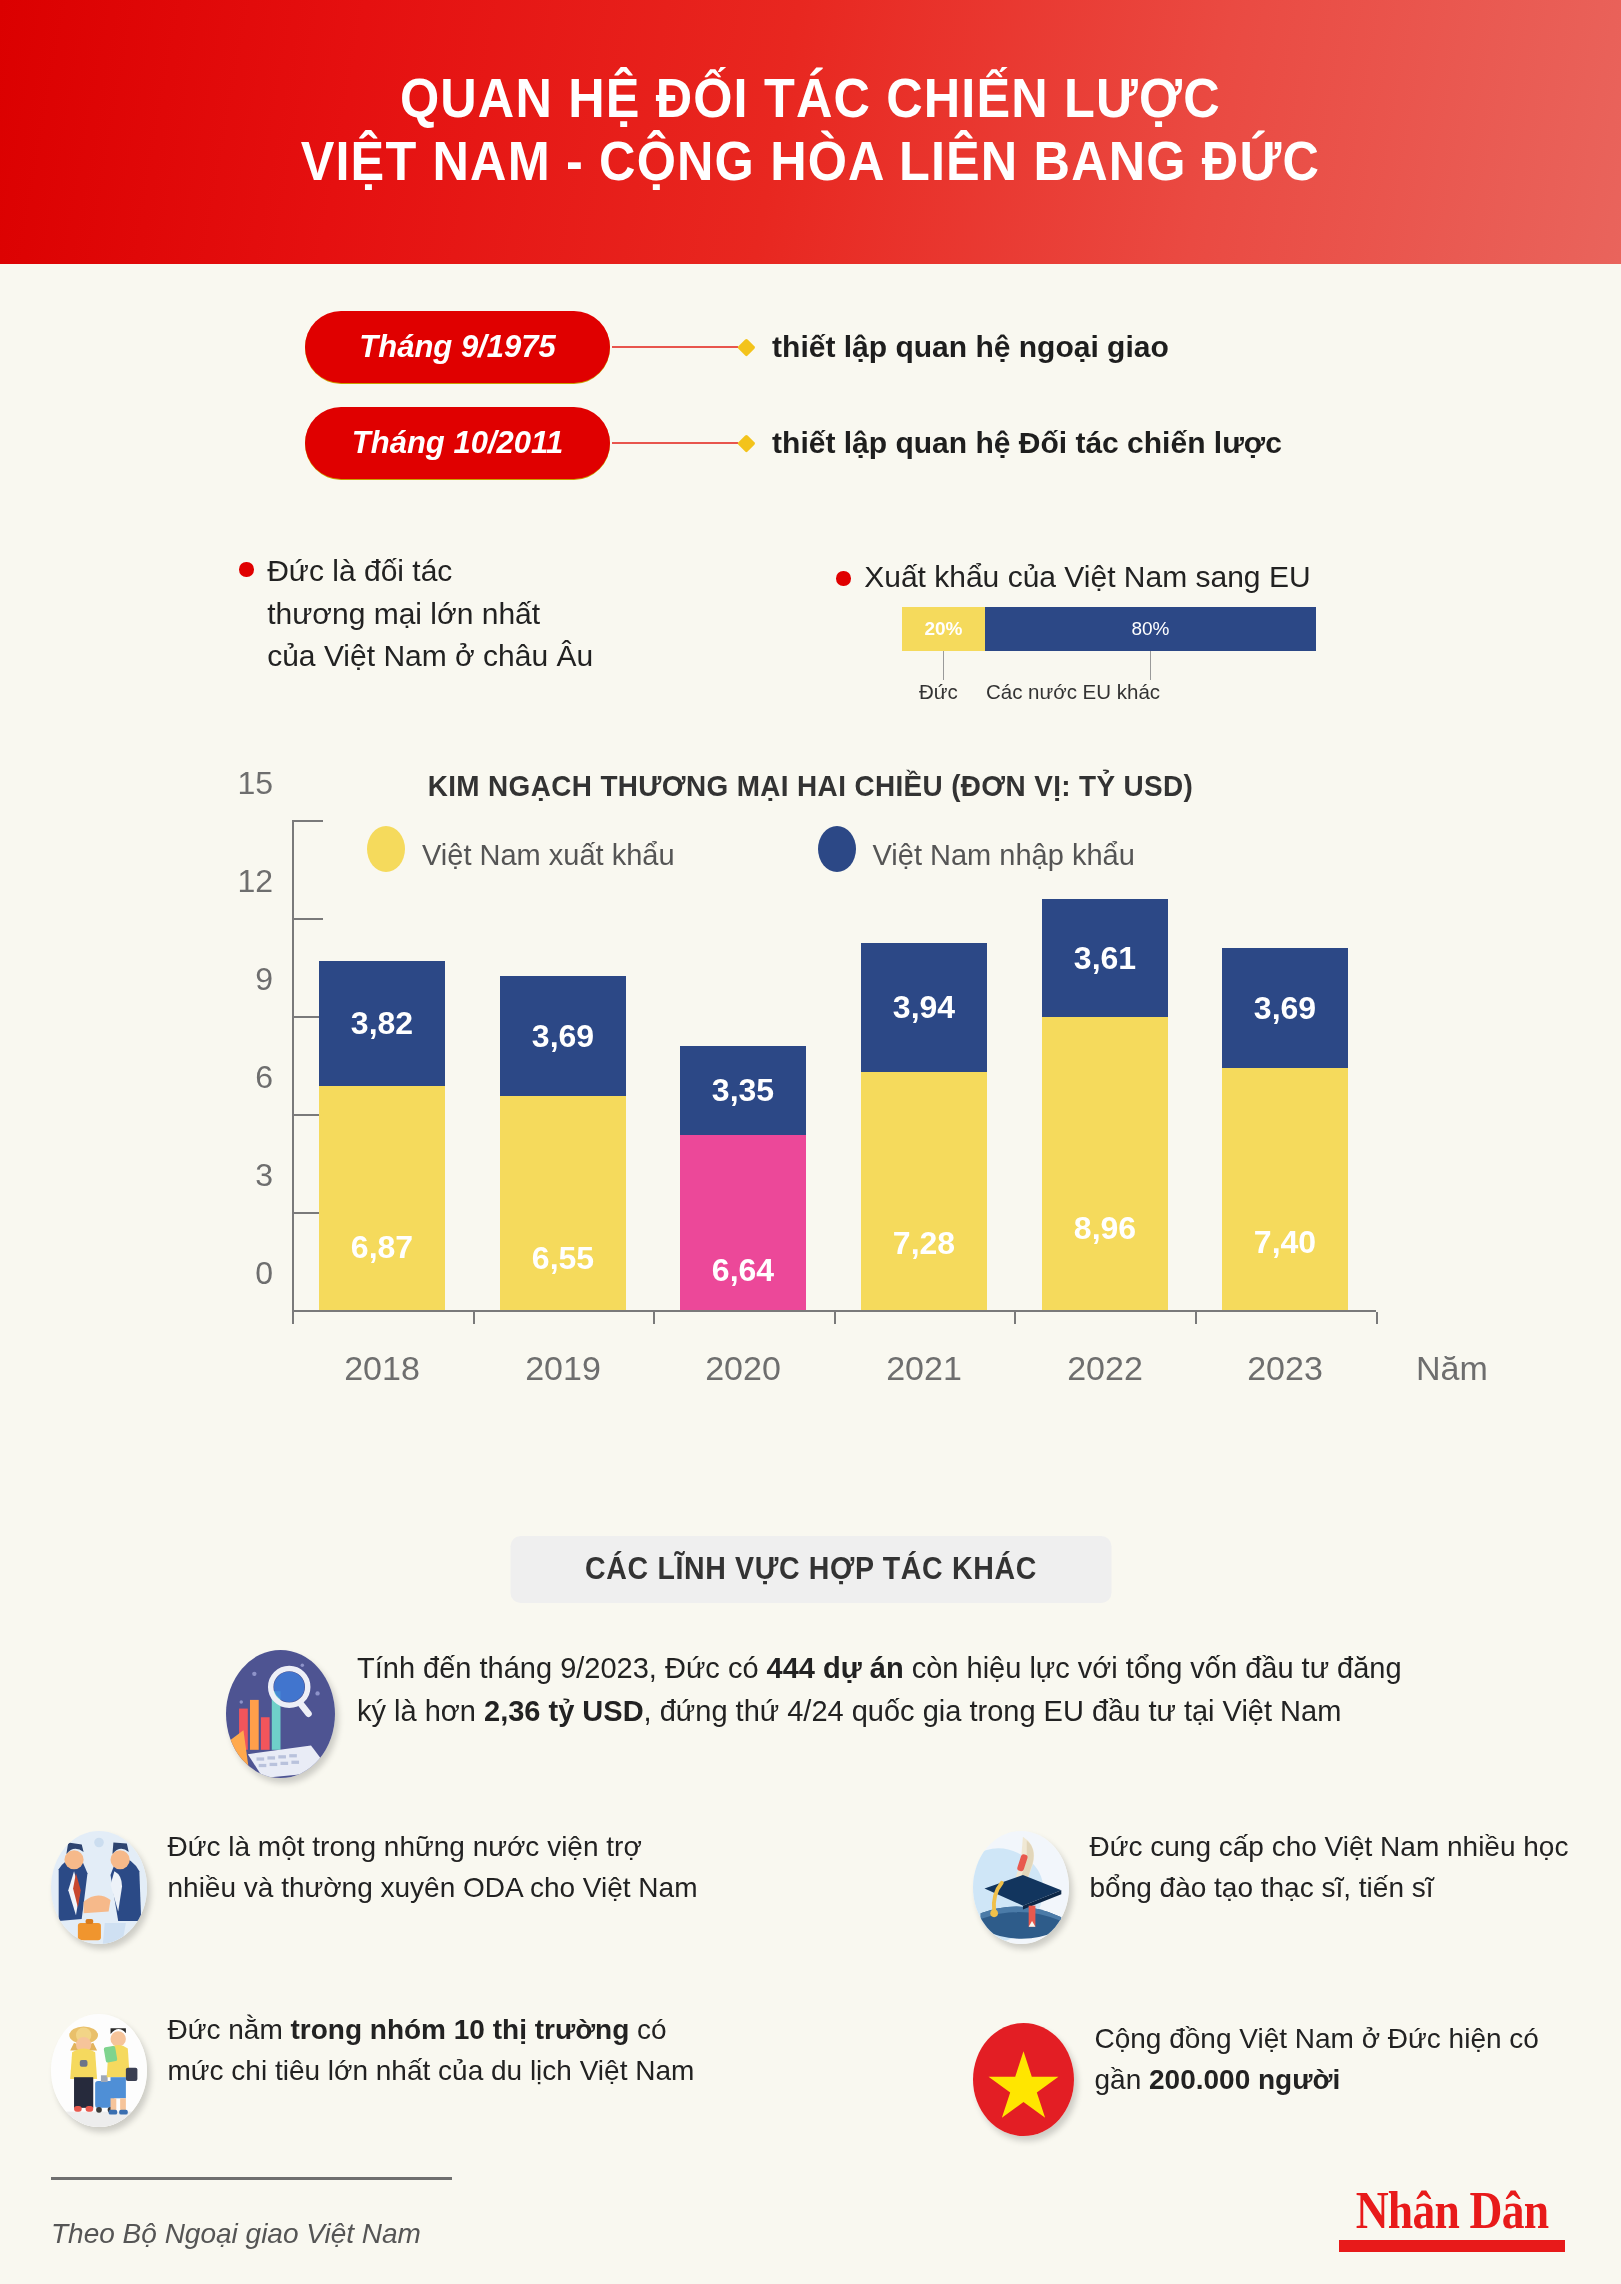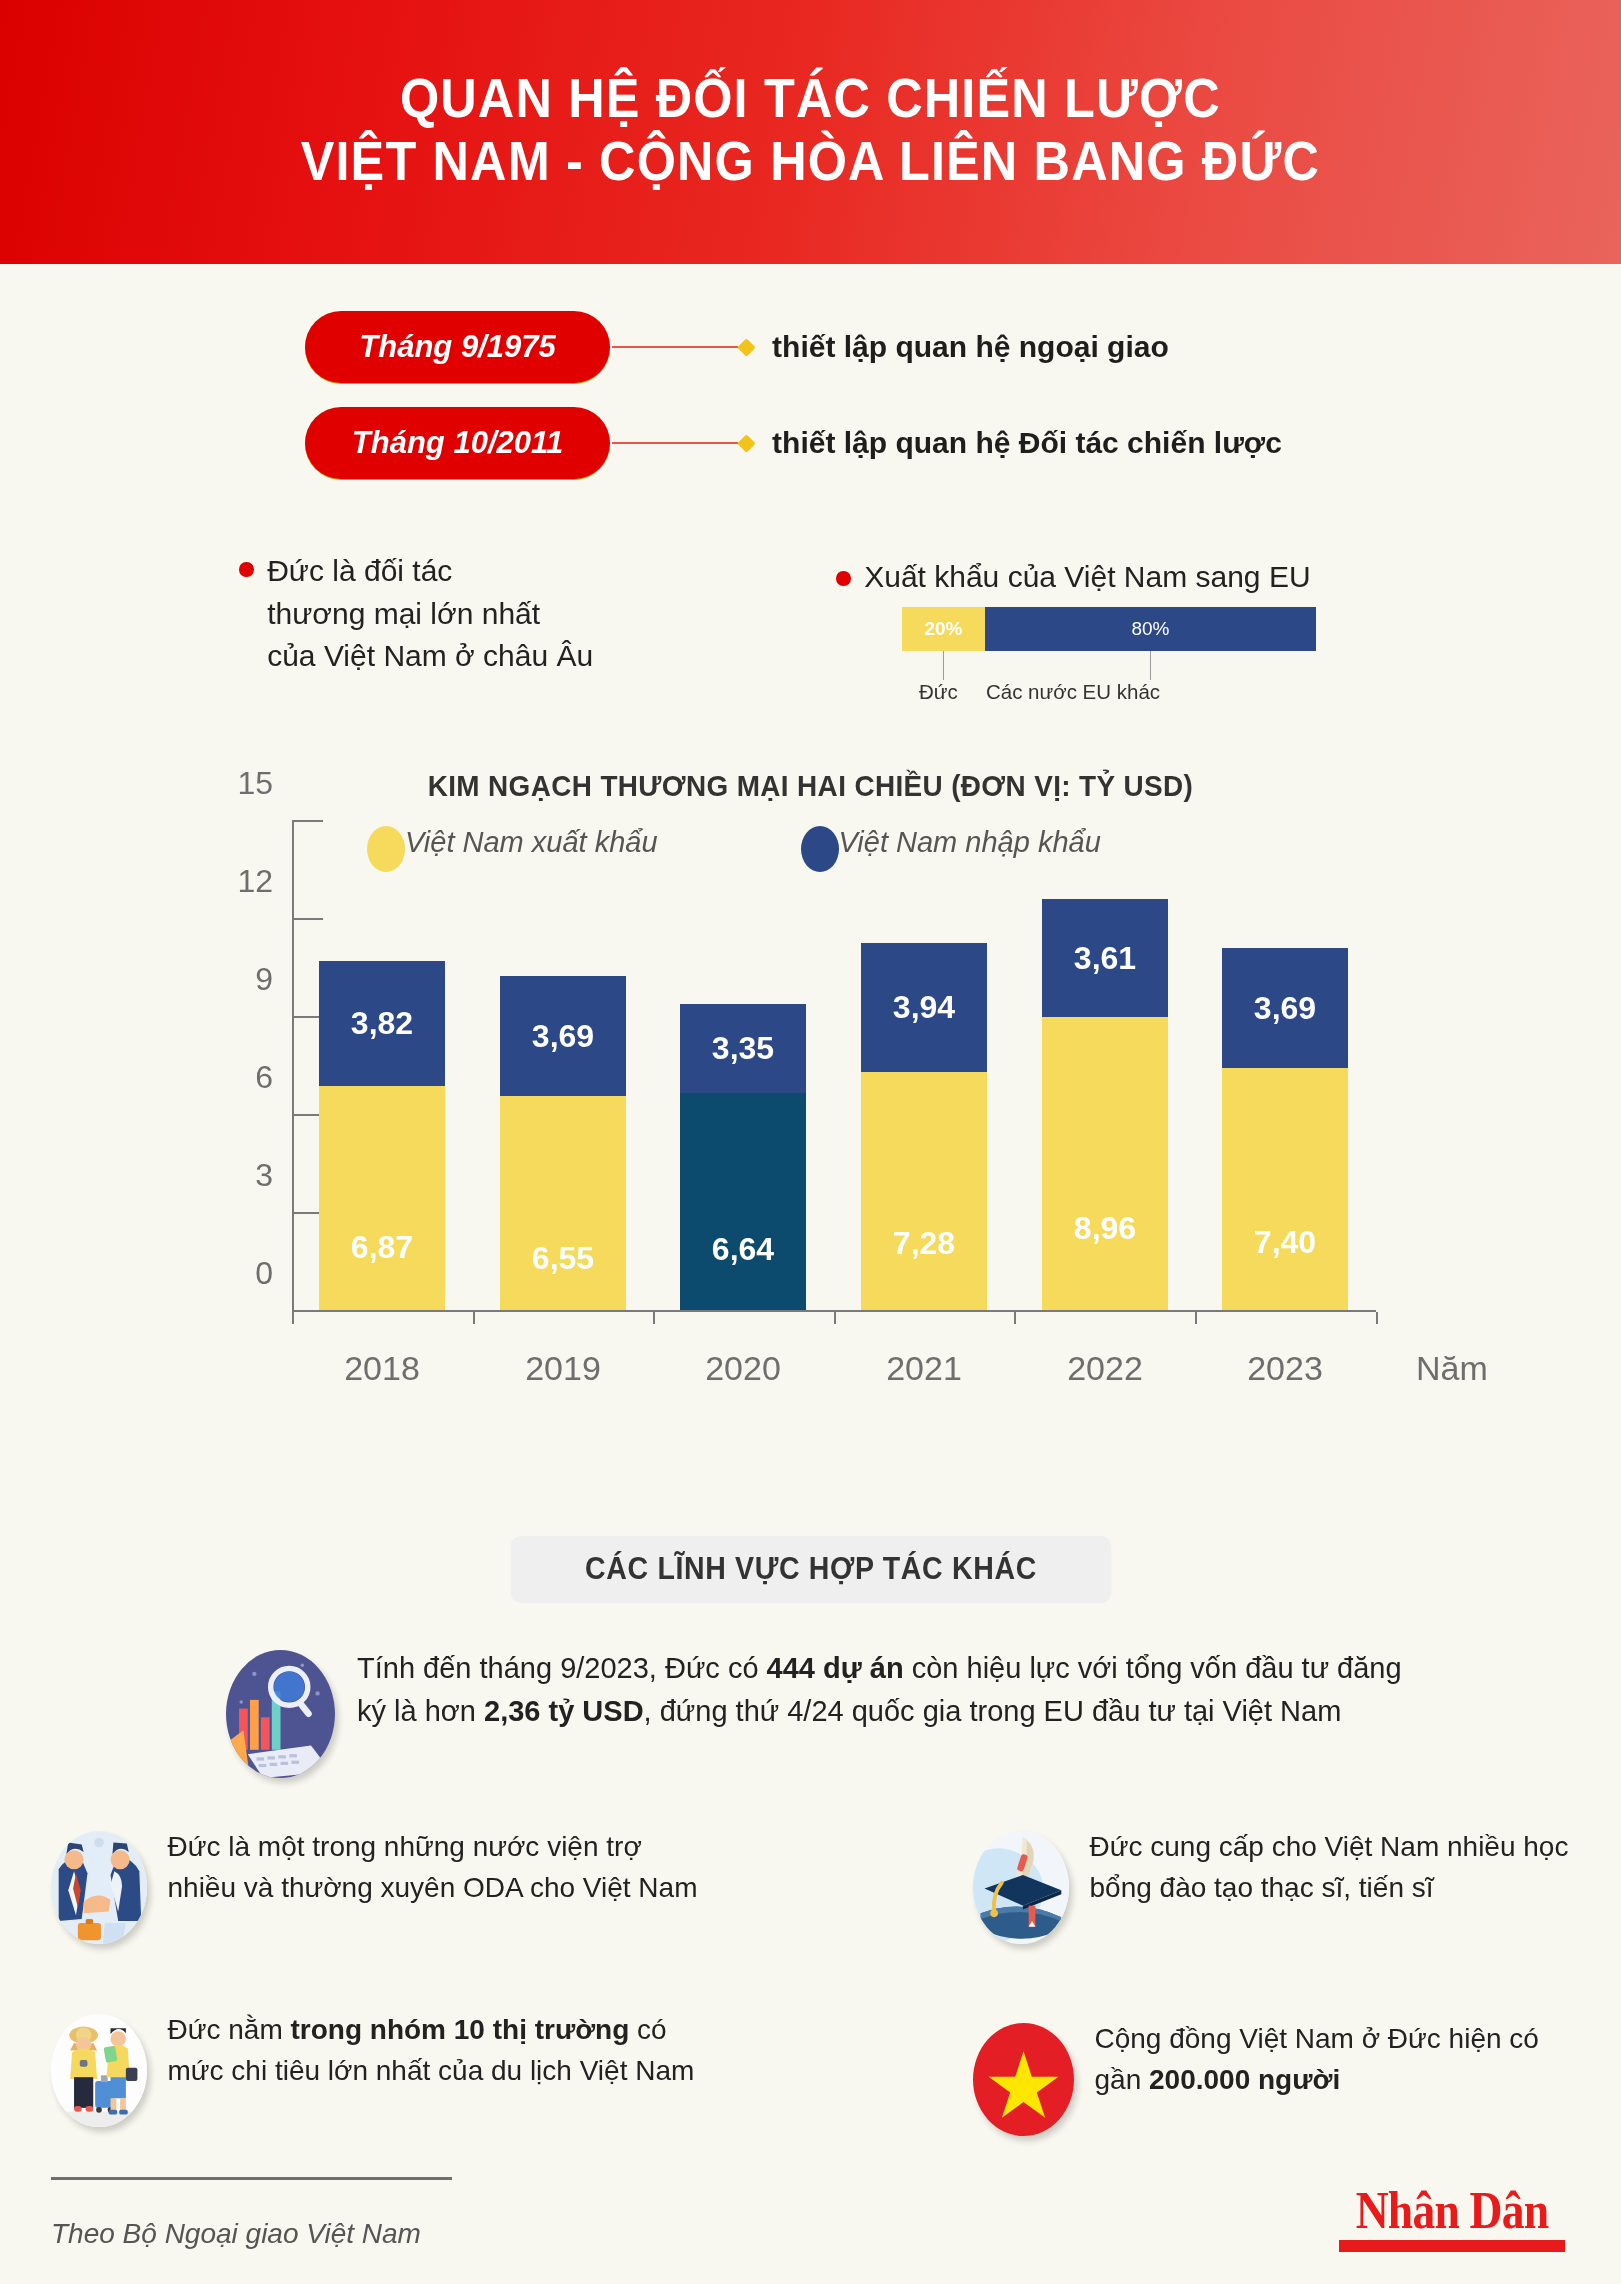--- a/index.html
+++ b/index.html
@@ -77,21 +77,21 @@
 
   
   .chart-wrap{position:absolute;left:0;top:759px;width:1621px;height:691px;}
   .chart-title{
     position:absolute;left:0;right:0;top:10.2px;text-align:center;
     font-family:"Liberation Sans Narrow","Liberation Sans",sans-serif;
     font-weight:700;font-size:30px;letter-spacing:0.4px;
     color:#333;text-transform:uppercase;transform:scaleX(0.93);
   }
   .legend{position:absolute;left:367px;top:67px;display:flex;gap:143px;}
-  .legend-item{display:flex;align-items:flex-start;font-style:italic;}
+  .legend-item{display:flex;align-items:flex-end;gap:17px;}
   .lg-dot{width:38px;height:46px;border-radius:50%;}
   .lg-yellow{background:#F5DA5C;}
   .lg-blue{background:#2C4886;}
   .lg-label{font-size:29px;color:#555;white-space:nowrap;}
 
   
   .plot{position:absolute;left:292px;top:63px;width:1084px;height:490px;}
   .yaxis{position:absolute;left:0;top:0;width:1.7px;height:490px;background:#7a7a7a;}
   .ytick{position:absolute;left:0;width:31px;height:1.7px;background:#7a7a7a;}
   .ylabel{position:absolute;right:100%;margin-right:19px;font-size:32px;color:#6e6e6e;
@@ -282,21 +282,21 @@
               <span class="seg-val">3,69</span>
             </div>
             <div class="seg seg-export" style="height: 214px; background: rgb(245, 218, 92);">
               <span class="seg-val" style="margin-top: 110px;">6,55</span>
             </div>
           </div>
           <div class="bargroup" style="left: 388px;">
             <div class="seg seg-import" style="height: 89px; background: rgb(44, 72, 134);">
               <span class="seg-val">3,35</span>
             </div>
-            <div class="seg seg-export" style="height: 217px; background: #0c4a6e;">
+            <div class="seg seg-export" style="height: 175px; background: #ec4899;">
               <span class="seg-val" style="margin-top: 95px;">6,64</span>
             </div>
           </div>
           <div class="bargroup" style="left: 569px;">
             <div class="seg seg-import" style="height: 129px; background: rgb(44, 72, 134);">
               <span class="seg-val">3,94</span>
             </div>
             <div class="seg seg-export" style="height: 238px; background: rgb(245, 218, 92);">
               <span class="seg-val" style="margin-top: 105px;">7,28</span>
             </div>

